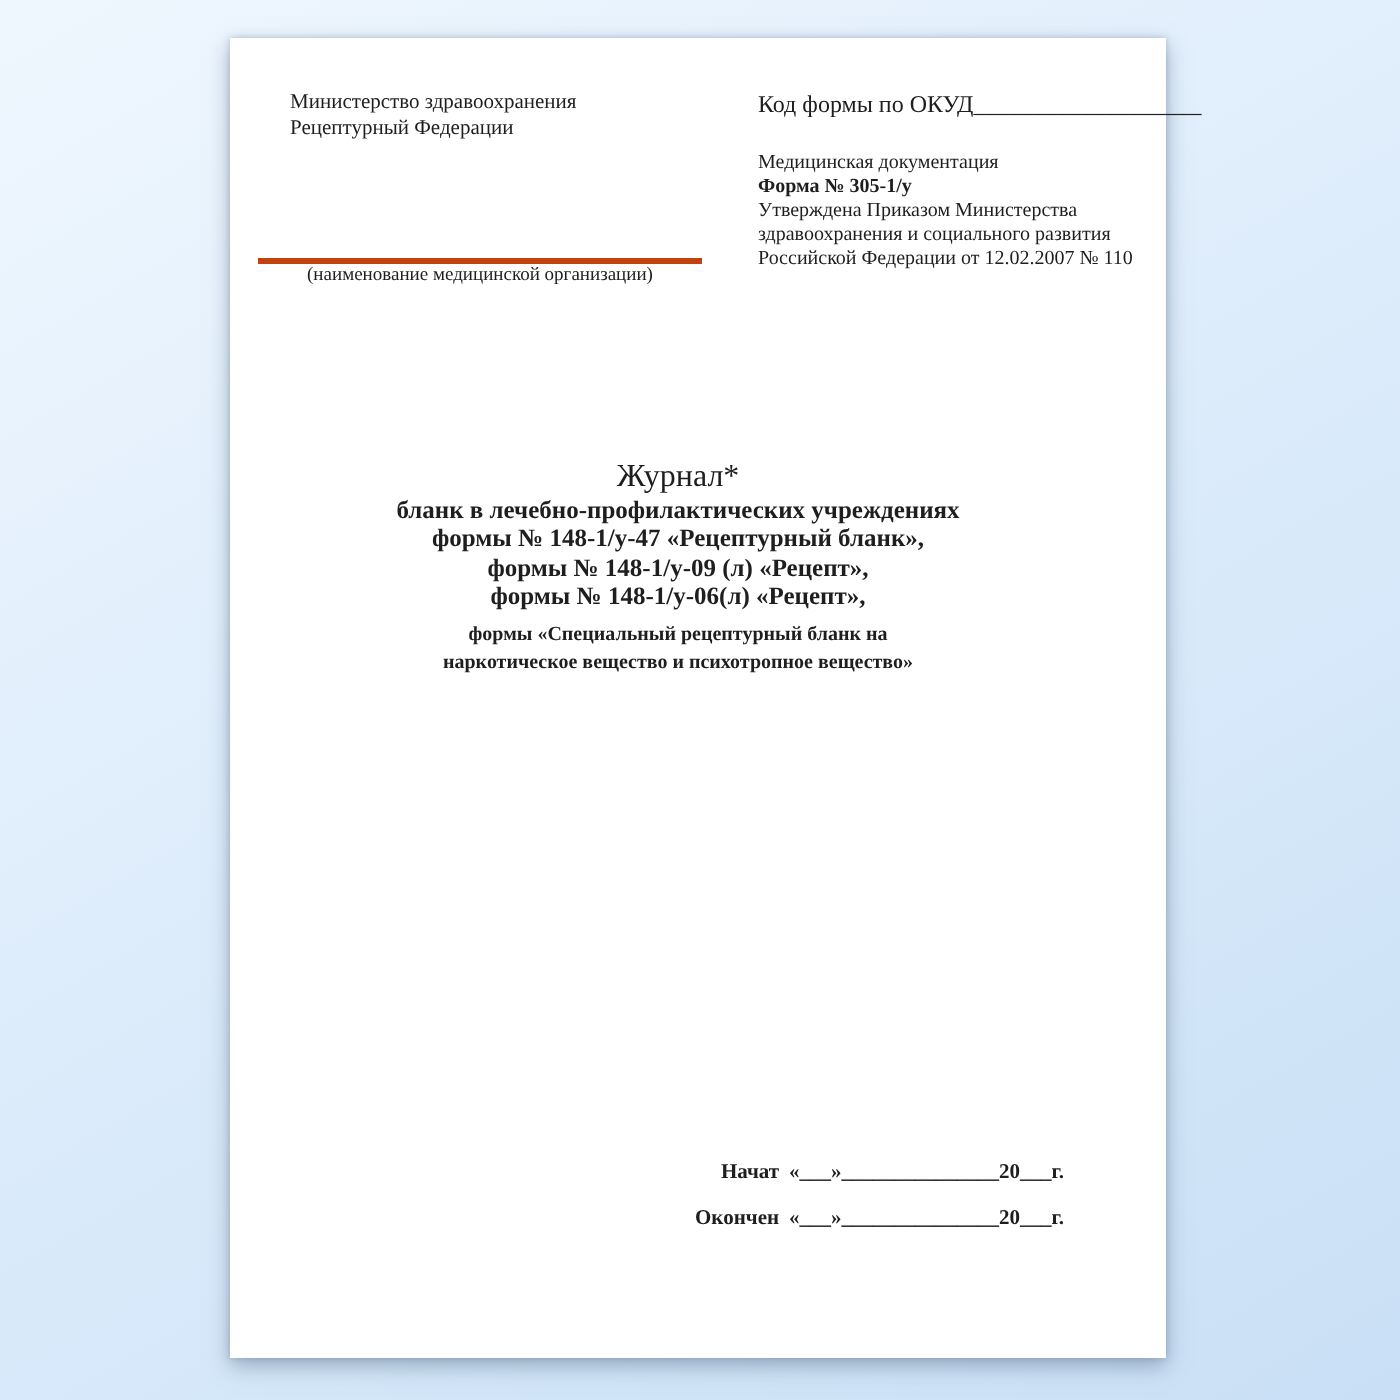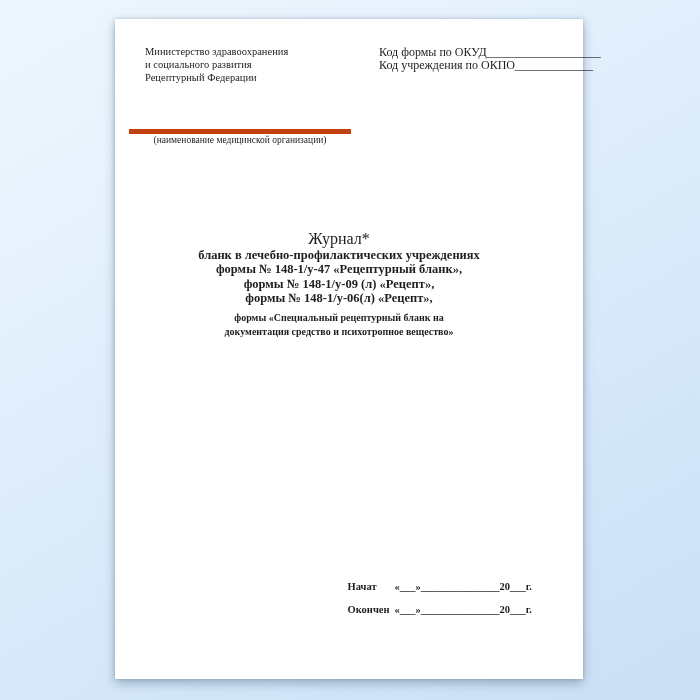--- a/index.html
+++ b/index.html
@@ -23,21 +23,21 @@
     left: 30px; top: 26px;
     width: 210px;
     font-size: 10.5px;
     line-height: 13px;
   }
   
   .org-sign {
     position: absolute;
     left: 14px; top: 110px;
     width: 222px;
-    border-top: 5px solid #c2410c;
+    border-top: 3px solid #c2410c;
     text-align: center;
   }
   .org-sign .caption {
     font-size: 9.5px;
     line-height: 11px;
     padding-top: 1px;
     white-space: nowrap;
   }
   
   .codes {
@@ -78,54 +78,59 @@
     top: 561px; right: 51px;
     display: grid;
     grid-template-columns: auto auto;
     column-gap: 5px;
     row-gap: 10px;
     font-size: 10.5px;
     line-height: 13px;
     font-weight: bold;
     white-space: nowrap;
   }
-  .dates .lbl { text-align: left; }
+  .dates .lbl { text-align: right; }
 </style>
 </head>
 <body>
 
 <div class="paper">
 
   <div class="ministry">
     <div>Министерство здравоохранения</div>
-    <div>и социального развития</div>
     <div>Рецептурный Федерации</div>
   </div>
 
   <div class="org-sign">
     <div class="caption">(наименование медицинской организации)</div>
   </div>
 
   <div class="codes">
     <div>Код формы по ОКУД___________________</div>
-    <div>Код учреждения по ОКПО_____________</div>
   </div>
 
+  <div class="doc-info">
+    <div>Медицинская документация</div>
+    <div class="form-no">Форма № 305-1/у</div>
+    <div>Утверждена Приказом Министерства</div>
+    <div>здравоохранения и социального развития</div>
+    <div>Российской Федерации от 12.02.2007 № 110</div>
+  </div>
 
   <div class="title-block">
     <h1>Журнал*</h1>
     <div class="title-lines">
       <div>бланк в лечебно-профилактических учреждениях</div>
       <div>формы № 148-1/у-47 «Рецептурный бланк»,</div>
       <div>формы № 148-1/у-09 (л) «Рецепт»,</div>
       <div>формы № 148-1/у-06(л) «Рецепт»,</div>
     </div>
     <div class="title-lines2">
       <div>формы «Специальный рецептурный бланк на</div>
-      <div>документация средство и психотропное вещество»</div>
+      <div>наркотическое вещество и психотропное вещество»</div>
     </div>
   </div>
 
   <div class="dates">
     <div class="lbl">Начат</div>
     <div>«___»_______________20___г.</div>
     <div class="lbl">Окончен</div>
     <div>«___»_______________20___г.</div>
   </div>
 

